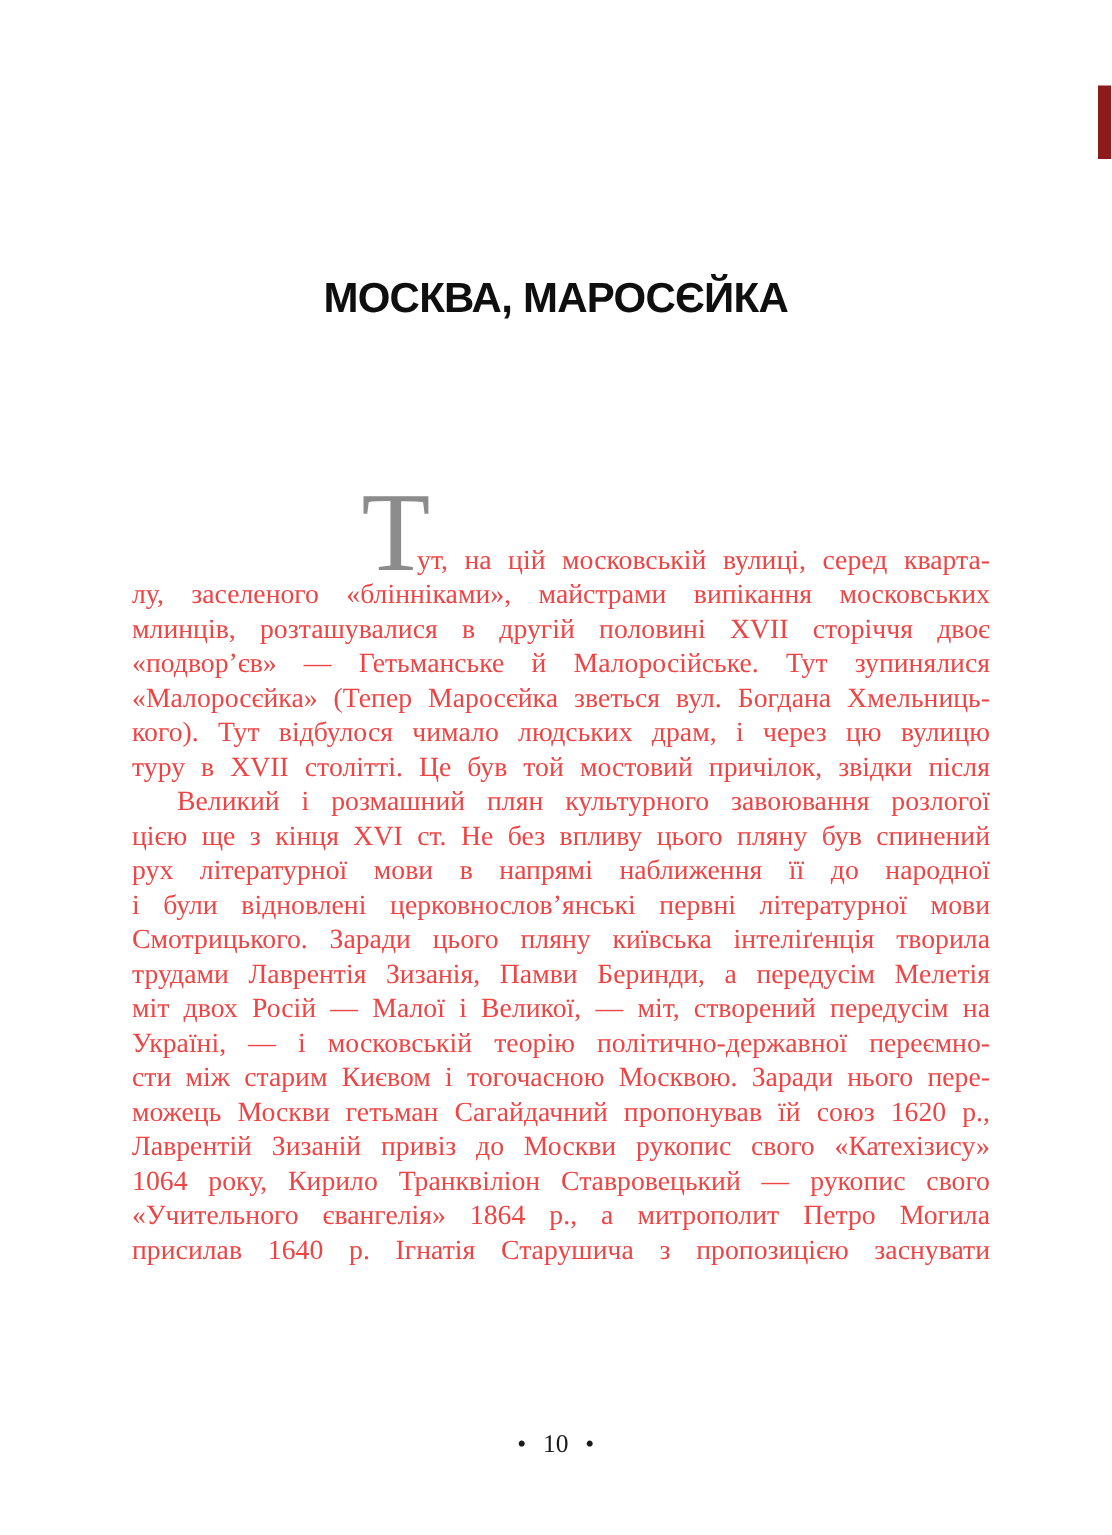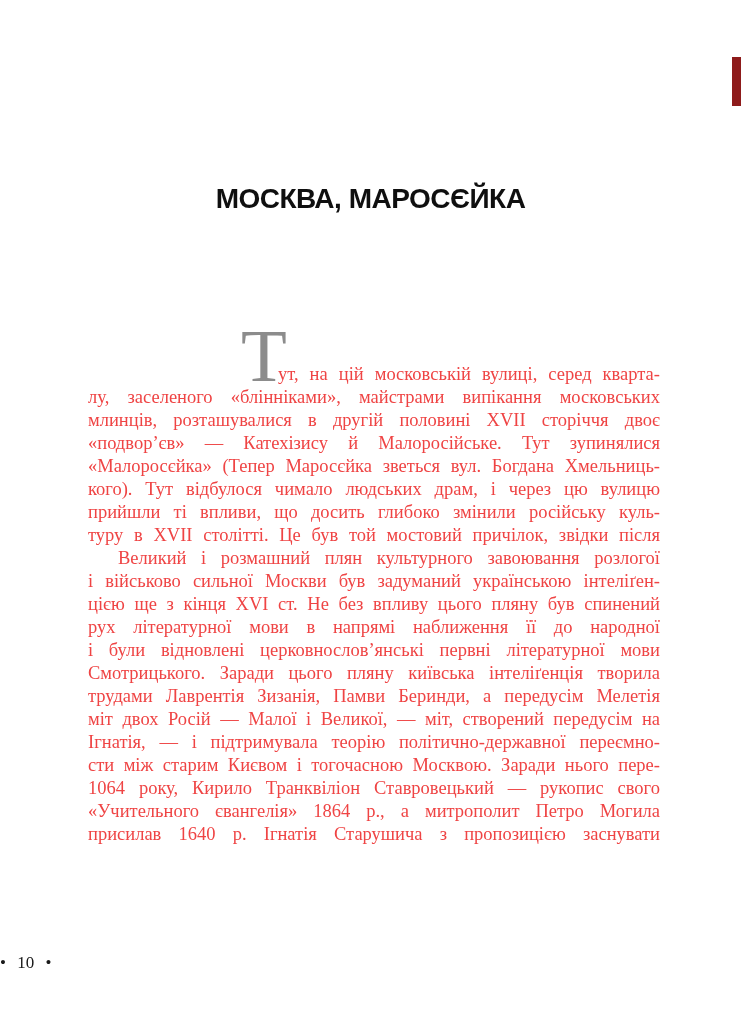--- a/index.html
+++ b/index.html
@@ -57,56 +57,56 @@
     text-align-last: justify;
     color: #ef4444;
   }
   .line.after-cap { padding-left: 190px; }
   .line.indent { padding-left: 30px; }
   .folio {
     position: absolute;
     top: 953px;
     left: 0;
     width: 100%;
-    text-align: left;
+    text-align: center;
     font-size: 17px;
     word-spacing: 7px;
     color: #1a1a1a;
   }
 </style>
 </head>
 <body>
 
 <div class="page">
 
   <div class="ribbon"></div>
 
   <h1 class="title">МОСКВА, МАРОСЄЙКА</h1>
 
   <div class="body-text">
     <span class="initial-cap">Т</span>
     <div id="paragraphs">
         <div class="line after-cap">ут, на цій московській вулиці, серед кварта-</div>
         <div class="line">лу, заселеного «блінніками», майстрами випікання московських</div>
         <div class="line">млинців, розташувалися в другій половині XVII сторіччя двоє</div>
-        <div class="line">«подвор’єв» — Катехізису й Малоросійське. Тут зупинялися</div>
+        <div class="line">«подвор’єв» — Гетьманське й Малоросійське. Тут зупинялися</div>
         <div class="line">«Малоросєйка» (Тепер Маросєйка зветься вул. Богдана Хмельниць-</div>
         <div class="line">кого). Тут відбулося чимало людських драм, і через цю вулицю</div>
-        <div class="line">прийшли ті впливи, що досить глибоко змінили російську куль-</div>
         <div class="line">туру в XVII столітті. Це був той мостовий причілок, звідки після</div>
         <div class="line indent">Великий і розмашний плян культурного завоювання розлогої</div>
-        <div class="line">і військово сильної Москви був задуманий українською інтеліґен-</div>
         <div class="line">цією ще з кінця XVI ст. Не без впливу цього пляну був спинений</div>
         <div class="line">рух літературної мови в напрямі наближення її до народної</div>
         <div class="line">і були відновлені церковнослов’янські первні літературної мови</div>
         <div class="line">Смотрицького. Заради цього пляну київська інтеліґенція творила</div>
         <div class="line">трудами Лаврентія Зизанія, Памви Беринди, а передусім Мелетія</div>
         <div class="line">міт двох Росій — Малої і Великої, — міт, створений передусім на</div>
-        <div class="line">Ігнатія, — і підтримувала теорію політично-державної переємно-</div>
+        <div class="line">Україні, — і московській теорію політично-державної переємно-</div>
         <div class="line">сти між старим Києвом і тогочасною Москвою. Заради нього пере-</div>
+        <div class="line">можець Москви гетьман Сагайдачний пропонував їй союз 1620 р.,</div>
+        <div class="line">Лаврентій Зизаній привіз до Москви рукопис свого «Катехізису»</div>
         <div class="line">1064 року, Кирило Транквіліон Ставровецький — рукопис свого</div>
         <div class="line">«Учительного євангелія» 1864 р., а митрополит Петро Могила</div>
         <div class="line">присилав 1640 р. Ігнатія Старушича з пропозицією заснувати</div>
       </div>
   </div>
 
   <div class="folio">• 10 •</div>
 
 </div>
 

